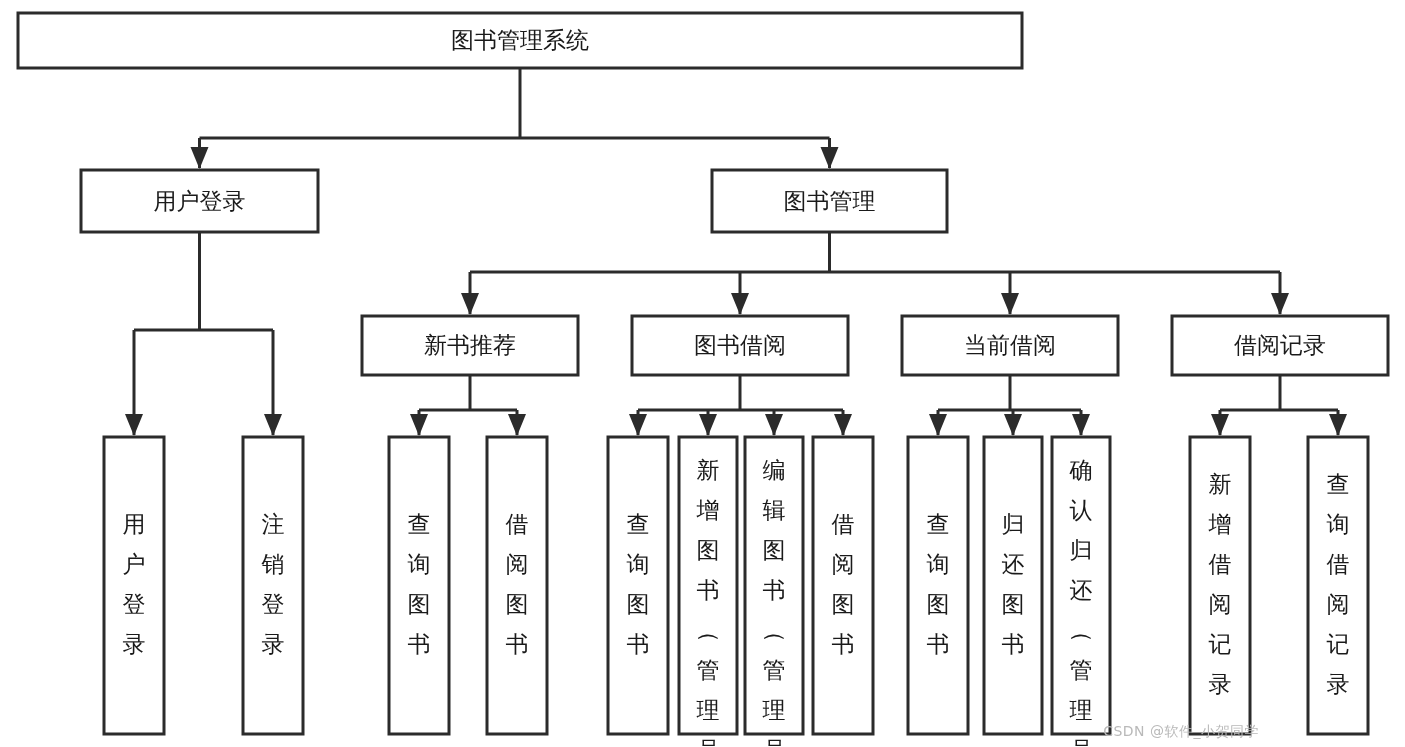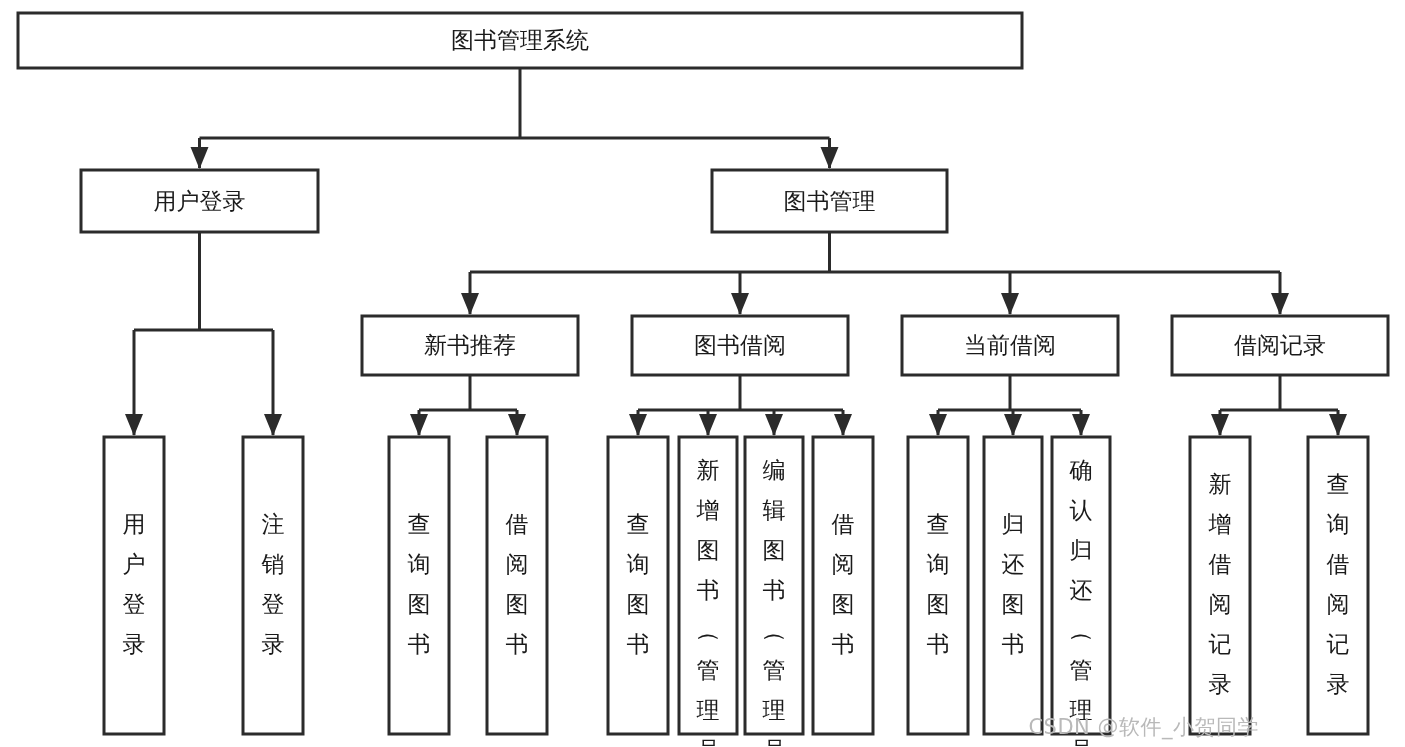--- a/index.html
+++ b/index.html
@@ -57,21 +57,21 @@
     font-size: 23px;
     fill: #1a1a1a;
     text-anchor: middle;
     dominant-baseline: middle;
   }
   .watermark {
     position: absolute;
     right: 8px;
     bottom: 6px;
     font-family: "DejaVu Sans", "Liberation Sans", sans-serif;
-    font-size: 21px;
+    font-size: 14px;
     color: #b9b9b9;
     white-space: nowrap;
     letter-spacing: 0.5px;
     user-select: none;
   }
 </style>
 </head>
 <body>
 
 <div id="diagram-root">

